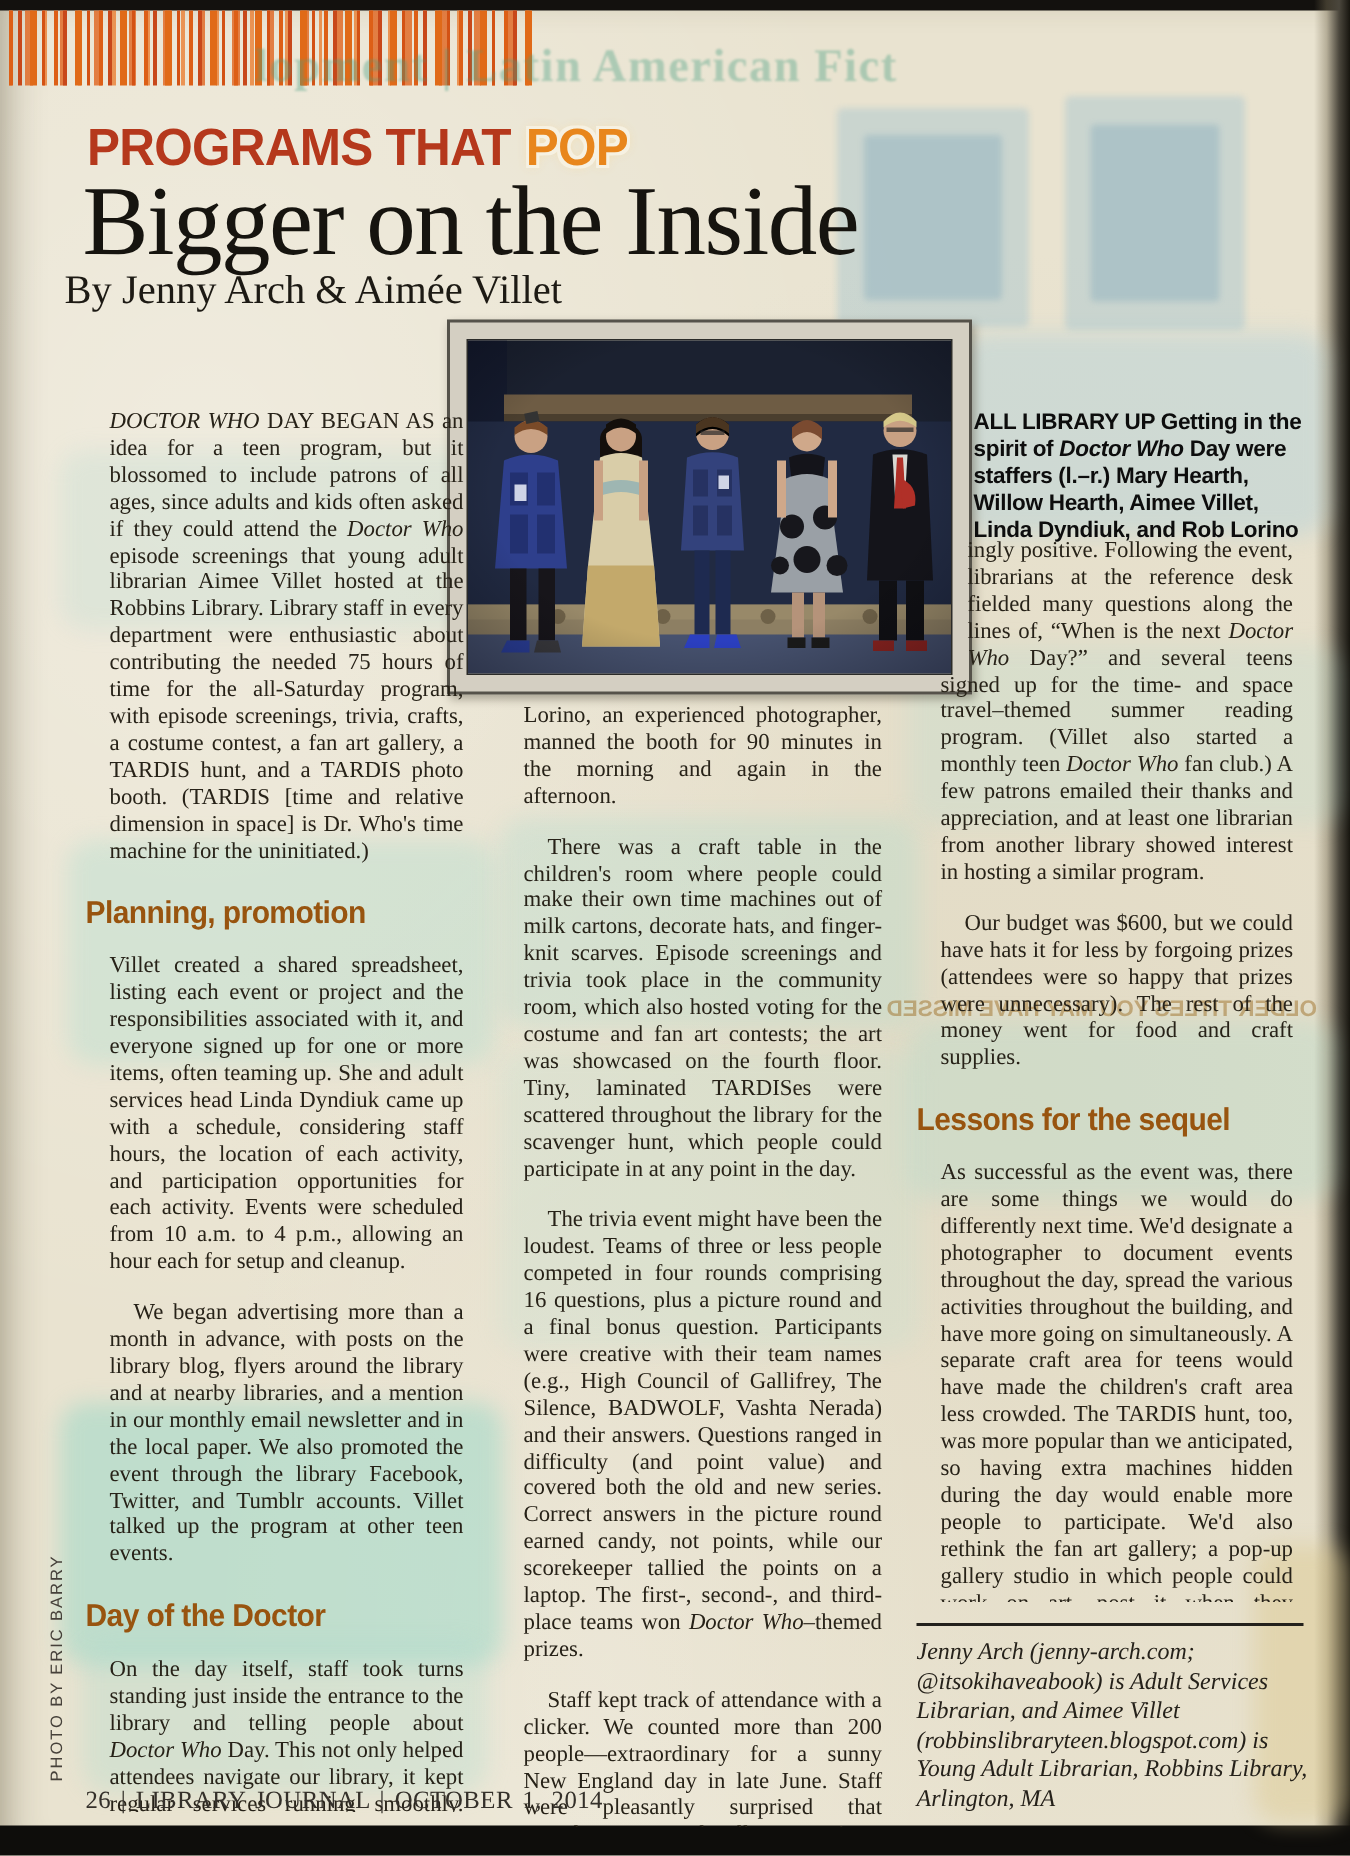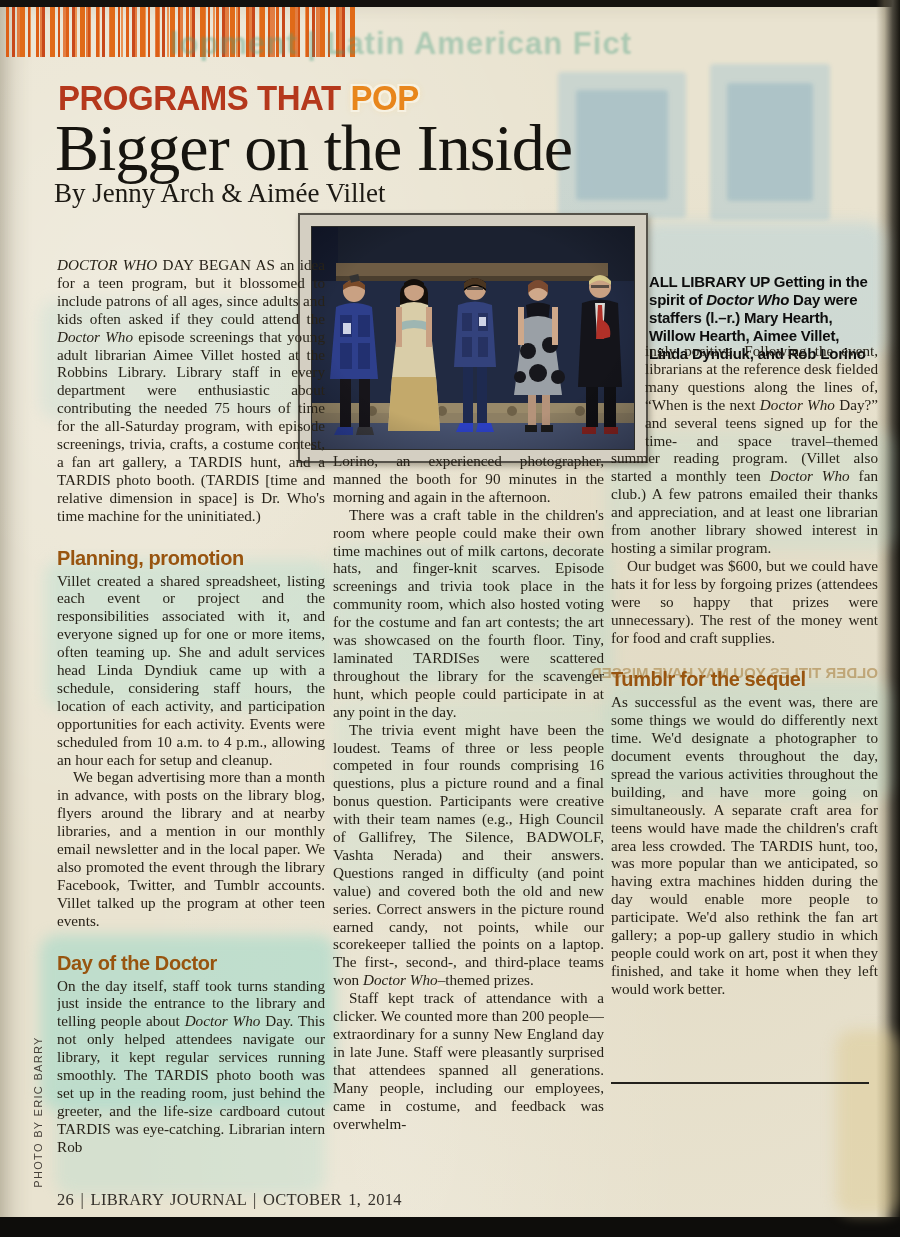--- a/index.html
+++ b/index.html
@@ -15,50 +15,50 @@
   .edge-bottom{position:absolute;left:0;top:1217px;width:900px;height:20px;background:#0e0d0b;}
   .edge-right{position:absolute;top:0;right:0;width:24px;height:1237px;
     background:linear-gradient(90deg, rgba(0,0,0,0) 0%, rgba(120,110,85,.45) 35%, #4a463c 70%, #17150f 100%);}
   
   .barcode{position:absolute;left:6px;top:7px;width:352px;height:50px;
     background:
       repeating-linear-gradient(90deg,#dd5f16 0 3px,rgba(0,0,0,0) 3px 6px,#c8481a 6px 9px,rgba(0,0,0,0) 9px 14px,#e06a18 14px 19px,rgba(0,0,0,0) 19px 22px,#d35214 22px 24px,rgba(0,0,0,0) 24px 30px),
       repeating-linear-gradient(90deg,rgba(234,120,40,.75) 0 2px,rgba(0,0,0,0) 2px 11px,rgba(224,100,30,.8) 11px 16px,rgba(0,0,0,0) 16px 23px);}
   
   .ghost-header{position:absolute;left:170px;top:26px;width:560px;
-    font-family:Liberation Sans, sans-serif;font-weight:700;font-size:31px;
+    font-family:Liberation Serif, serif;font-weight:700;font-size:31px;
     color:rgba(72,158,128,.38);letter-spacing:1px;filter:blur(.8px);white-space:nowrap;}
   .ghost-cover{position:absolute;border-radius:4px;filter:blur(2px);}
   .ghost-cover .inner{position:absolute;left:14%;top:12%;width:72%;height:76%;
     background:rgba(96,148,176,.28);border-radius:3px;}
   .ghost-mirror{position:absolute;left:611px;top:664px;width:267px;
     font-family:"Liberation Sans",sans-serif;font-weight:700;font-size:15px;
     color:rgba(158,112,40,.5);transform:scaleX(-1);filter:blur(.5px);white-space:nowrap;}
   .tint{position:absolute;border-radius:18px;filter:blur(7px);pointer-events:none;}
   
   .kicker{position:absolute;left:58px;top:78px;font-family:"Liberation Sans",sans-serif;
     font-weight:800;font-size:33px;letter-spacing:-.5px;transform:scaleY(1.06);transform-origin:left top;white-space:nowrap;}
   .kicker .k1{color:#b5381c;}
   .kicker .k2{color:#e8861c;margin-left:10px;
     text-shadow:-2px -2px 0 #f6f1e2,2px -2px 0 #f6f1e2,-2px 2px 0 #f6f1e2,2px 2px 0 #f6f1e2,0 0 7px rgba(250,220,160,.9);}
   .title{position:absolute;left:55px;top:110px;font-size:66px;letter-spacing:-1px;
     color:#16140f;white-space:nowrap;}
-  .byline{position:absolute;left:54px;top:178px;font-size:27px;color:#1d1a14;white-space:nowrap;text-align:center;}
+  .byline{position:absolute;left:43px;top:178px;font-size:27px;color:#1d1a14;white-space:nowrap;text-align:center;}
   
   .photo-frame{position:absolute;left:298px;top:213px;padding:11px;background:#d4cfc2;
     border:2px solid #55524a;box-shadow:2px 3px 6px rgba(40,35,20,.35);}
   .photo-frame svg{display:block;border:1px solid #2b2b28;}
   .caption{position:absolute;left:649px;top:273px;width:230px;
     font-family:"Liberation Sans",sans-serif;font-weight:700;font-size:15px;
     line-height:1.2;color:#0d0d0d;letter-spacing:-.2px;}
   .caption i{font-style:italic;}
   
   .col{position:absolute;text-align:justify;font-size:15.2px;line-height:17.9px;
     color:#272218;overflow:hidden;}
-  .col p{margin:0;}
+  .col p{margin:16px;}
   .col p.ind{text-indent:16px;}
   .col i{font-style:italic;}
   .col h3{font-family:"Liberation Sans",sans-serif;font-weight:800;font-size:20px;
     color:#98540f;margin:25px 0 4px 0;letter-spacing:-.4px;transform:scaleY(1.05);transform-origin:left center;}
   #col1{left:57px;top:256px;width:268px;height:952px;}
   #col2{left:333px;top:452px;width:271px;height:766px;}
   #col3{left:611px;top:342px;width:267px;height:726px;}
   .photo-intrude{float:left;width:34px;height:104px;}
   .bio-rule{position:absolute;left:611px;top:1082px;width:258px;height:2px;background:#23211c;}
   .bio{position:absolute;left:611px;top:1092px;width:267px;font-size:16px;
@@ -221,22 +221,23 @@
   <div class="col" id="col2">
       <p><span>Lorino, an experienced photographer, manned the booth for 90 minutes in the morning and again in the afternoon.</span></p>
       <p class="ind"><span>There was a craft table in the children's room where people could make their own time machines out of milk cartons, decorate hats, and finger-knit scarves. Episode screenings and trivia took place in the community room, which also hosted voting for the costume and fan art contests; the art was showcased on the fourth floor. Tiny, laminated TARDISes were scattered throughout the library for the scavenger hunt, which people could participate in at any point in the day.</span></p>
       <p class="ind"><span>The trivia event might have been the loudest. Teams of three or less people competed in four rounds comprising 16 questions, plus a picture round and a final bonus question. Participants were creative with their team names (e.g., High Council of Gallifrey, The Silence, BADWOLF, Vashta Nerada) and their answers. Questions ranged in difficulty (and point value) and covered both the old and new series. Correct answers in the picture round earned candy, not points, while our scorekeeper tallied the points on a laptop. The first-, second-, and third-place teams won </span><i>Doctor Who</i><span>–themed prizes.</span></p>
       <p class="ind"><span>Staff kept track of attendance with a clicker. We counted more than 200 people—extraordinary for a sunny New England day in late June. Staff were pleasantly surprised that attendees spanned all generations. Many people, including our employees, came in costume, and feedback was overwhelm-</span></p>
     </div>
   <div class="col" id="col3">
       <div class="photo-intrude"></div>
       <p><span>ingly positive. Following the event, librarians at the reference desk fielded many questions along the lines of, “When is the next </span><i>Doctor Who</i><span> Day?” and several teens signed up for the time- and space travel–themed summer reading program. (Villet also started a monthly teen </span><i>Doctor Who</i><span> fan club.) A few patrons emailed their thanks and appreciation, and at least one librarian from another library showed interest in hosting a similar program.</span></p>
       <p class="ind"><span>Our budget was $600, but we could have hats it for less by forgoing prizes (attendees were so happy that prizes were unnecessary). The rest of the money went for food and craft supplies.</span></p>
-      <h3>Tumblr for the sequel</h3>
+      <h3>Lessons for the sequel</h3>
       <p><span>As successful as the event was, there are some things we would do differently next time. We'd designate a photographer to document events throughout the day, spread the various activities throughout the building, and have more going on simultaneously. A separate craft area for teens would have made the children's craft area less crowded. The TARDIS hunt, too, was more popular than we anticipated, so having extra machines hidden during the day would enable more people to participate. We'd also rethink the fan art gallery; a pop-up gallery studio in which people could work on art, post it when they finished, and take it home when they left would work better.</span></p>
     </div>
 
   <div class="bio-rule"></div>
+  <div class="bio"><i>Jenny Arch (jenny-arch.com; @itsokihaveabook) is Adult Services Librarian, and Aimee Villet (robbinslibraryteen.blogspot.com) is Young Adult Librarian, Robbins Library, Arlington, MA</i></div>
 
   <div class="footer">26 | LIBRARY JOURNAL | OCTOBER 1, 2014</div>
   <div class="credit">PHOTO BY ERIC BARRY</div>
 
 </div>
 
 </body></html>

